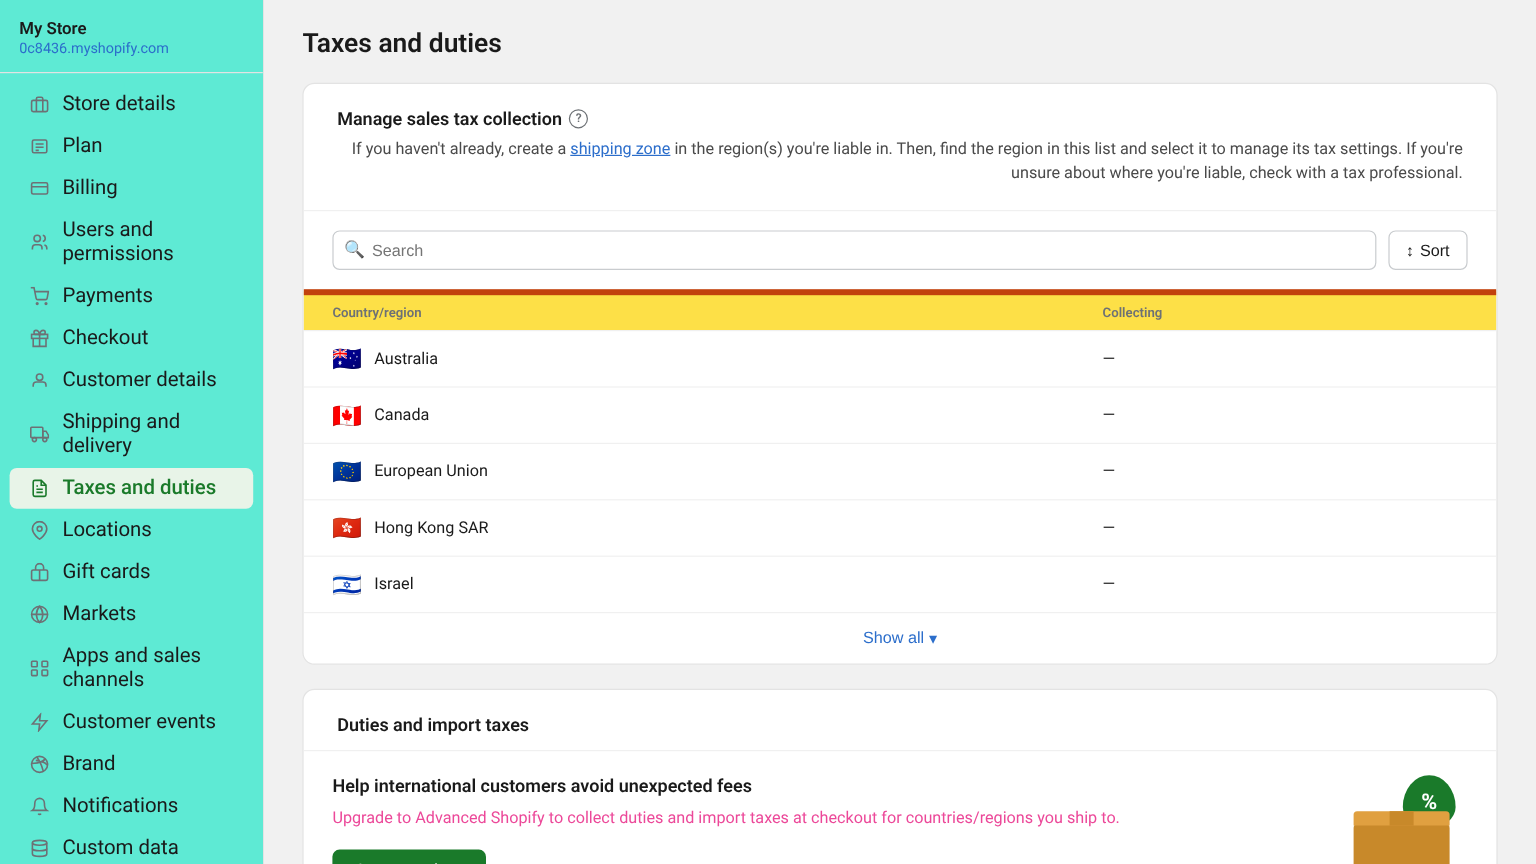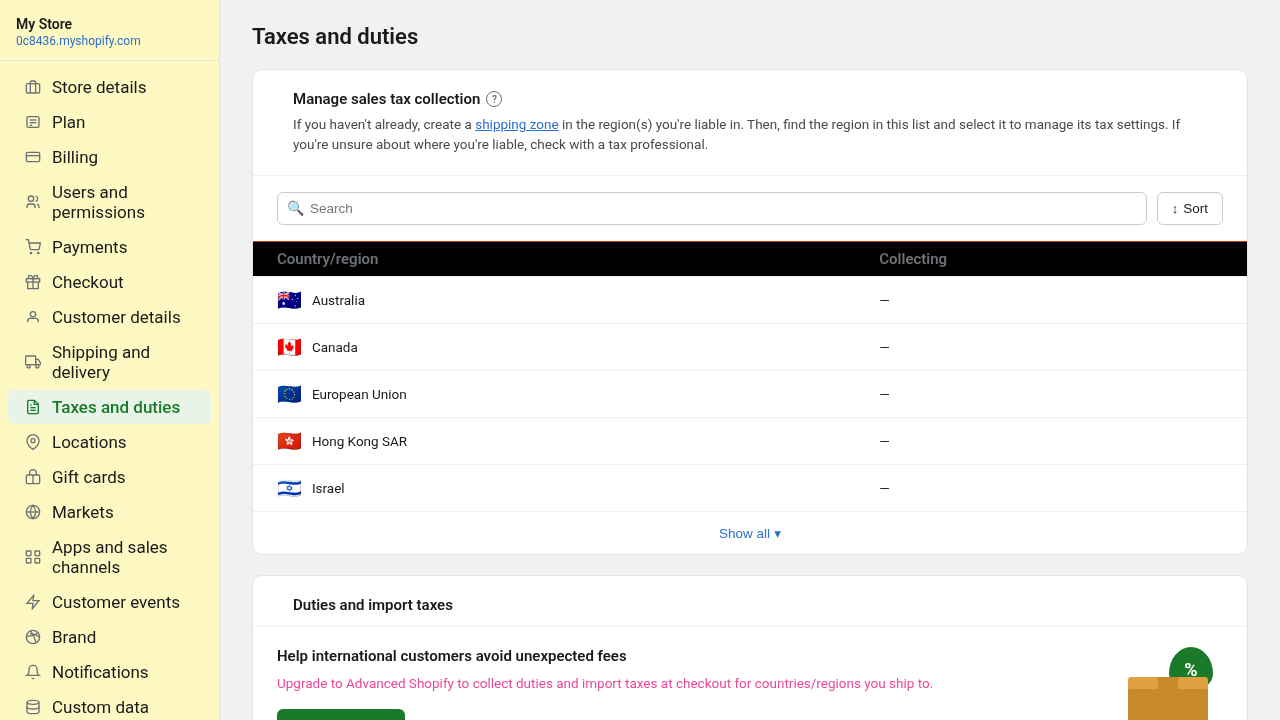--- a/index.html
+++ b/index.html
@@ -2,21 +2,21 @@
 <html><head>
   <meta charset="utf-8">
   <style>
     * { box-sizing: border-box; margin: 0; padding: 0; }
     body { font-family: -apple-system, BlinkMacSystemFont, 'Segoe UI', Roboto, sans-serif; background: #f1f1f1; display: flex; height: 720px; overflow: hidden; font-size: 14px; color: #1a1a1a; }
 
     
     .sidebar {
       width: 220px;
       min-width: 220px;
-      background: #fef9c3;
+      background: #5eead4;
       border-right: 1px solid #e3e3e3;
       display: flex;
       flex-direction: column;
       height: 100%;
       overflow-y: auto;
     }
     .sidebar-store {
       padding: 16px 16px 12px 16px;
       border-bottom: 1px solid #e3e3e3;
     }
@@ -79,21 +79,22 @@
 
     
     .card {
       background: #fff;
       border-radius: 10px;
       border: 1px solid #e3e3e3;
       margin-bottom: 20px;
       overflow: hidden;
     }
     .card-section {
-      padding: 20px 40px;
+      padding: 20px 28px;
+      text-align: right;
     }
     .card-section-title {
       font-size: 15px;
       font-weight: 600;
       margin-bottom: 6px;
       display: flex;
       align-items: center;
       gap: 6px;
     }
     .help-icon {
@@ -160,26 +161,26 @@
     }
 
     
     .tax-table {
       width: 100%;
       border-collapse: collapse;
     }
     .tax-table th {
       text-align: left;
       padding: 8px 24px;
-      font-size: 15px;
+      font-size: 11px;
       font-weight: 600;
       color: #6d7175;
-      border-top: 1px solid #c2410c;
+      border-top: 5px solid #c2410c;
       border-bottom: 1px solid #f0f0f0;
-      background: #000000;
+      background: #fde047;
     }
     .tax-table td {
       padding: 13px 24px;
       border-bottom: 1px solid #f0f0f0;
       font-size: 13.5px;
       color: #1a1a1a;
     }
     .tax-table tr:last-child td { border-bottom: none; }
     .country-cell {
       display: flex;

